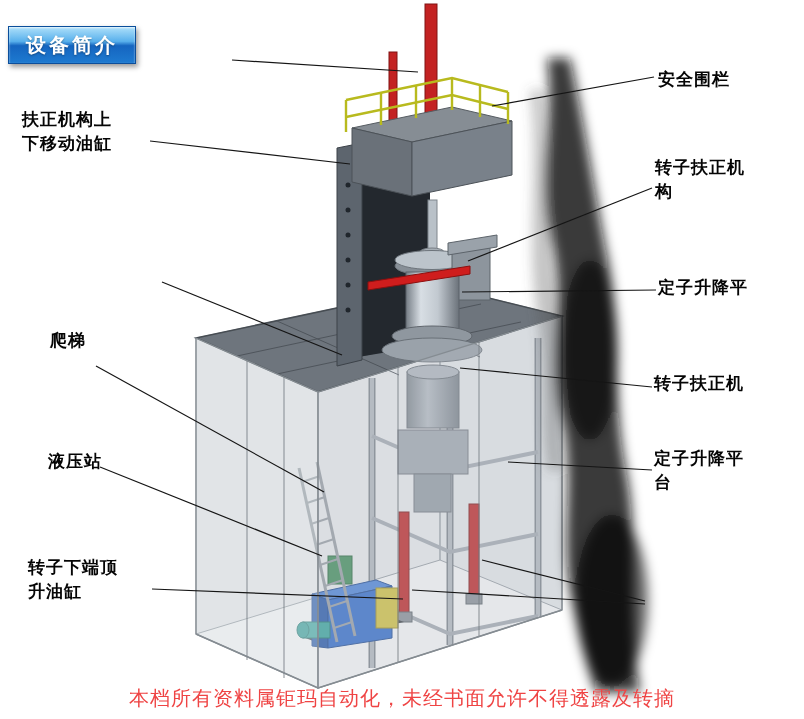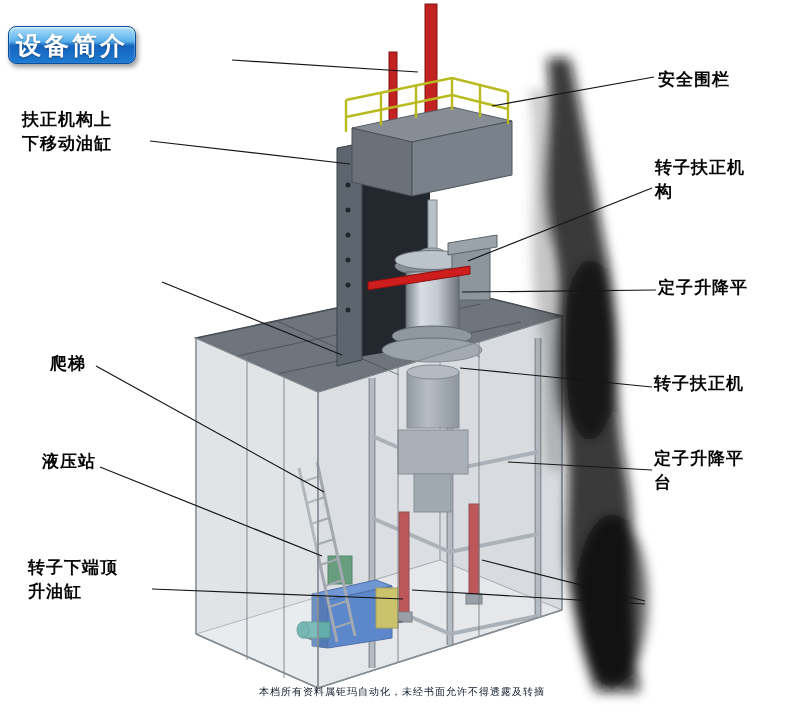--- a/index.html
+++ b/index.html
@@ -9,30 +9,30 @@
     border-bottom:2px solid #aeb5bb;
   }
   svg.scene{position:absolute;left:0;top:0;}
   .callout{
     position:absolute;font-size:17px;font-weight:600;color:#050505;
     white-space:pre-line;line-height:1.42;letter-spacing:1px;z-index:5;
   }
   .badge{
     position:absolute;left:8px;top:26px;width:126px;height:36px;z-index:6;
     display:flex;align-items:center;justify-content:center;
-    font-size:25px;font-weight:700;color:#ffffff;letter-spacing:3px;
+    font-size:20px;font-weight:700;color:#ffffff;letter-spacing:3px;
     background:linear-gradient(180deg,#aee0fa 0%,#58b0ec 40%,#1565c0 52%,#1e7ad0 100%);
-    border:1px solid #0b4e9b;border-radius:8px;
+    border:1px solid #0b4e9b;border-radius:0;
     box-shadow:2px 3px 5px rgba(0,0,0,0.40), inset 0 1px 2px rgba(255,255,255,0.75);
     text-shadow:0 1px 2px rgba(0,0,0,0.35);
     text-align:right;
   }
   .watermark{
     position:absolute;left:0;right:0;top:685px;text-align:center;z-index:5;
-    font-size:10px;font-weight:500;color:#0f172a;letter-spacing:1px;
+    font-size:20px;font-weight:500;color:#ef4444;letter-spacing:1px;
   }
 </style>
 </head>
 <body>
 
 <div class="canvas">
 
   <svg class="scene" width="804" height="719" viewBox="0 0 804 719">
     <defs>
       <filter id="blur6" x="-60%" y="-60%" width="220%" height="220%">
@@ -203,23 +203,23 @@
   </svg>
 
   <div class="badge">设备简介</div>
 
   <div class="callout" style="left:658px;top:68px;">安全围栏</div>
   <div class="callout" style="left:22px;top:108px;">扶正机构上
 下移动油缸</div>
   <div class="callout" style="left:655px;top:156px;">转子扶正机
 构</div>
   <div class="callout" style="left:658px;top:276px;">定子升降平</div>
-  <div class="callout" style="left:50px;top:352px;">爬梯</div>
+  <div class="callout" style="left:50px;top:329px;">爬梯</div>
   <div class="callout" style="left:654px;top:372px;">转子扶正机</div>
-  <div class="callout" style="left:42px;top:450px;">液压站</div>
+  <div class="callout" style="left:48px;top:450px;">液压站</div>
   <div class="callout" style="left:654px;top:447px;">定子升降平
 台</div>
   <div class="callout" style="left:28px;top:556px;">转子下端顶
 升油缸</div>
 
   <div class="watermark">本档所有资料属钜玛自动化，未经书面允许不得透露及转摘</div>
 
 </div>
 
 </body></html>

